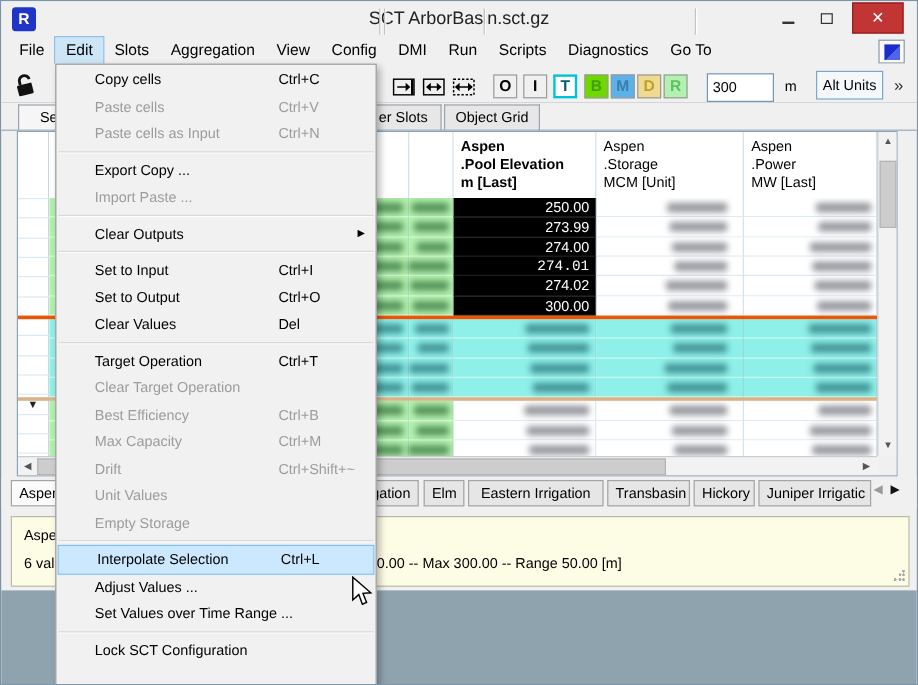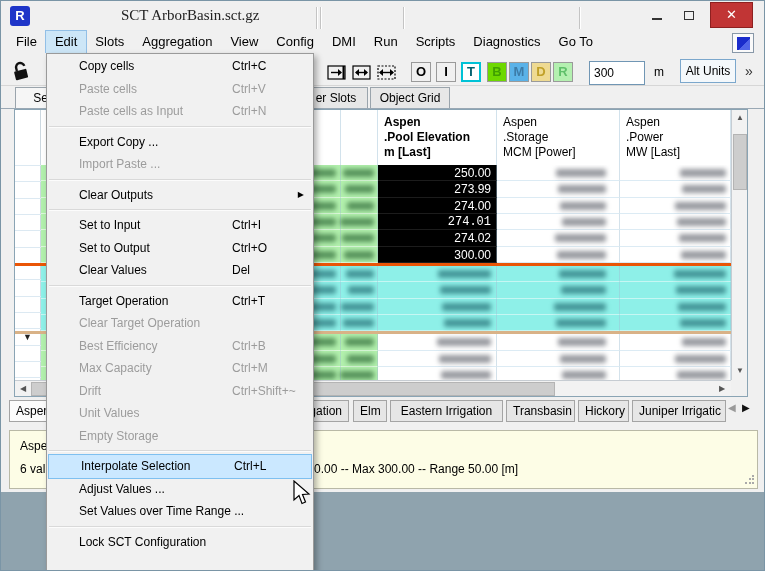--- a/index.html
+++ b/index.html
@@ -4,21 +4,21 @@
 <style>
   html,body{margin:0;padding:0;background:#d8d8d8;}
   *{box-sizing:border-box;}
   .win{position:relative;width:765px;height:571px;background:#f0f0f0;border:1px solid #7a95a6;
        overflow:hidden;font-family:"Liberation Sans",sans-serif;font-size:12px;color:#000;}
 
   
   .titlebar{position:absolute;left:0;top:0;right:0;height:30px;background:#f0f0f0;}
   .app-icon{position:absolute;left:9px;top:5px;width:20px;height:20px;background:#1e35c8;border-radius:3px;
             color:#fff;font-weight:bold;font-size:13px;text-align:center;line-height:20px;}
-  .win-title{position:absolute;left:120px;right:120px;top:6px;font-size:15px;color:#222;font-family:Liberation Serif, serif;}
+  .win-title{position:absolute;left:120px;right:120px;top:6px;text-align:center;font-size:15px;color:#222;}
   .winbtn{position:absolute;top:1px;height:26px;width:30px;text-align:center;}
   .glyph-min{display:inline-block;width:10px;height:2px;background:#333;margin-top:16px;}
   .glyph-max{display:inline-block;width:10px;height:9px;border:1px solid #333;margin-top:9px;}
   .btn-close{position:absolute;top:1px;height:26px;left:709px;width:43px;background:#c13535;border:1px solid #8e2020;
              color:#fff;font-size:13px;text-align:center;line-height:24px;}
 
   
   .menubar{position:absolute;left:0;top:30px;right:0;height:22px;display:flex;align-items:stretch;padding-left:6px;background:#f0f0f0;}
   .mb-item{padding:3px 9px;font-size:13px;white-space:nowrap;}
   .mb-item.hl{background:#cde6f7;outline:1px solid #92bfe6;}
@@ -221,21 +221,21 @@
       <div class="hdr-cell" style="left: 0px; width: 300px;"></div>
       <div class="hdr-cell" style="left: 300px; width: 37px;"></div>
       <div class="hdr-cell bold" style="left: 337px; width: 119px;">
         <div>Aspen</div>
         <div>.Pool Elevation</div>
         <div>m [Last]</div>
       </div>
       <div class="hdr-cell" style="left: 456px; width: 123px;">
         <div>Aspen</div>
         <div>.Storage</div>
-        <div>MCM [Power]</div>
+        <div>MCM [Unit]</div>
       </div>
       <div class="hdr-cell" style="left: 579px; width: 111px;">
         <div>Aspen</div>
         <div>.Power</div>
         <div>MW [Last]</div>
       </div>
     </div>
   <div class="rows" id="rowsBox">
       <div class="trow" style="top: 0px;">
         <div class="tcell green" style="left: 0px; width: 300px; background: rgb(178, 240, 173);">

